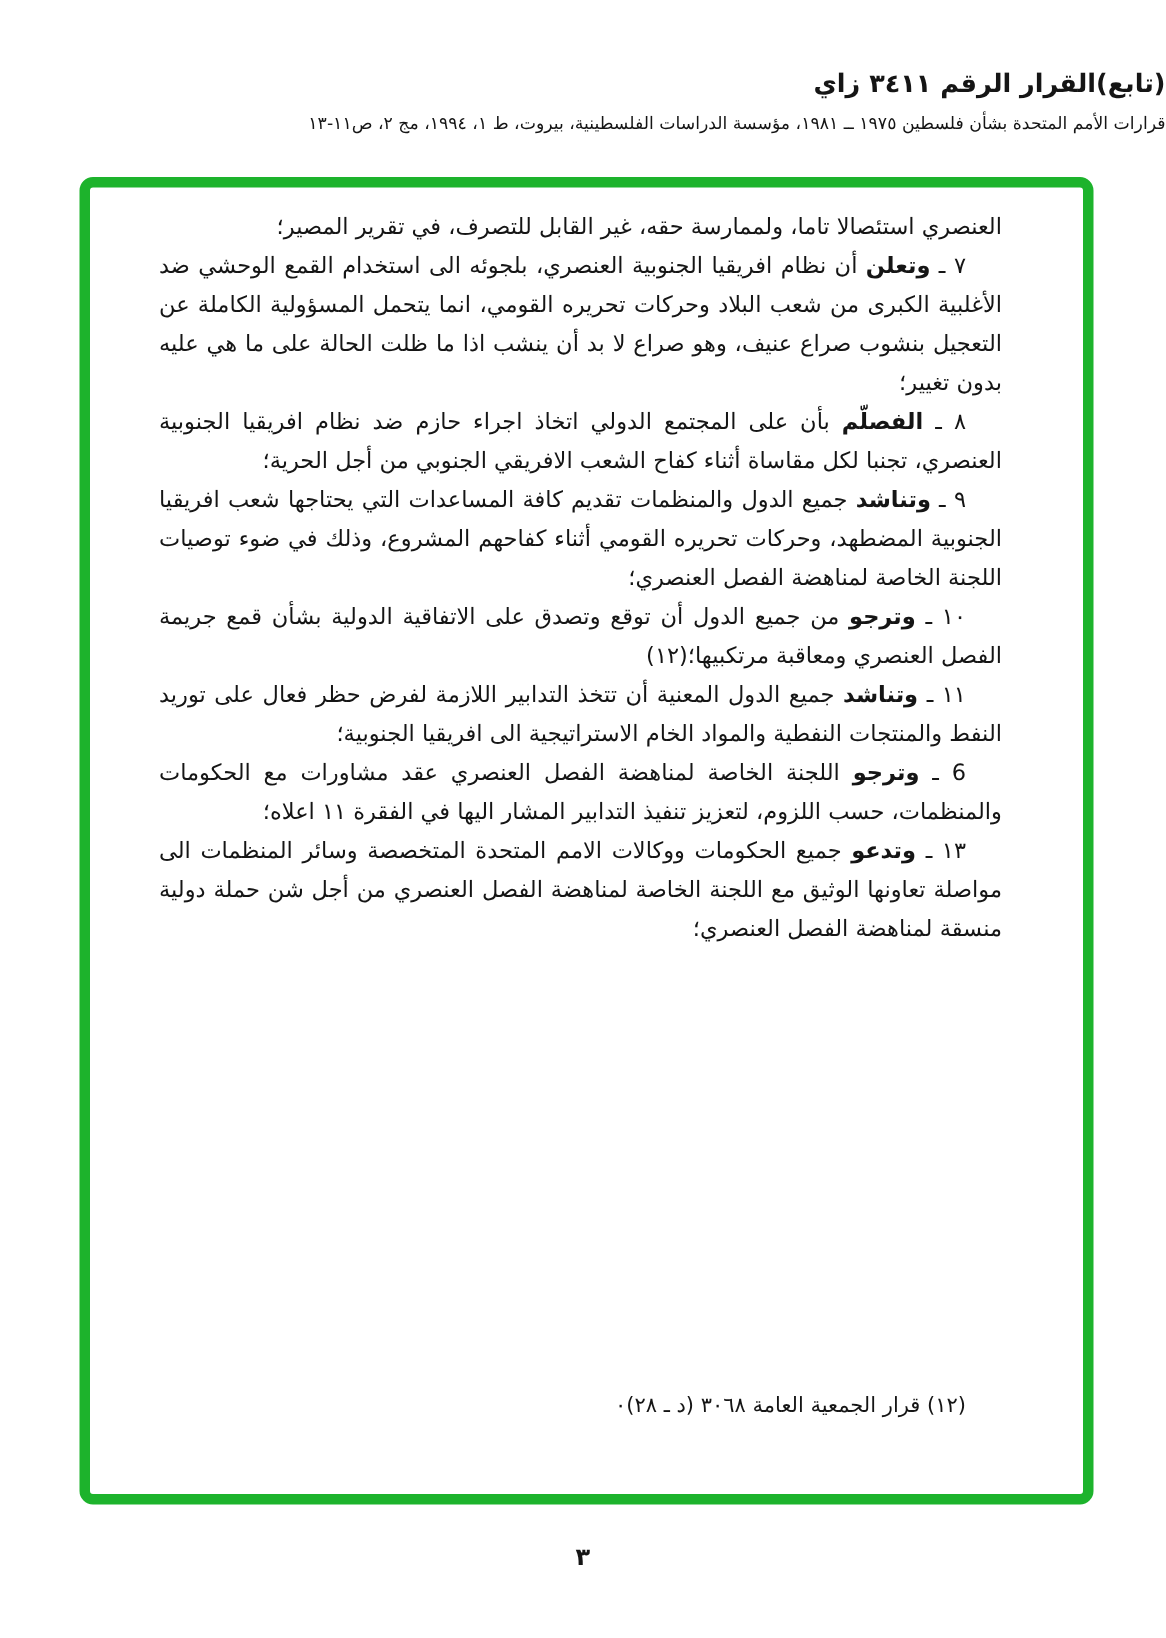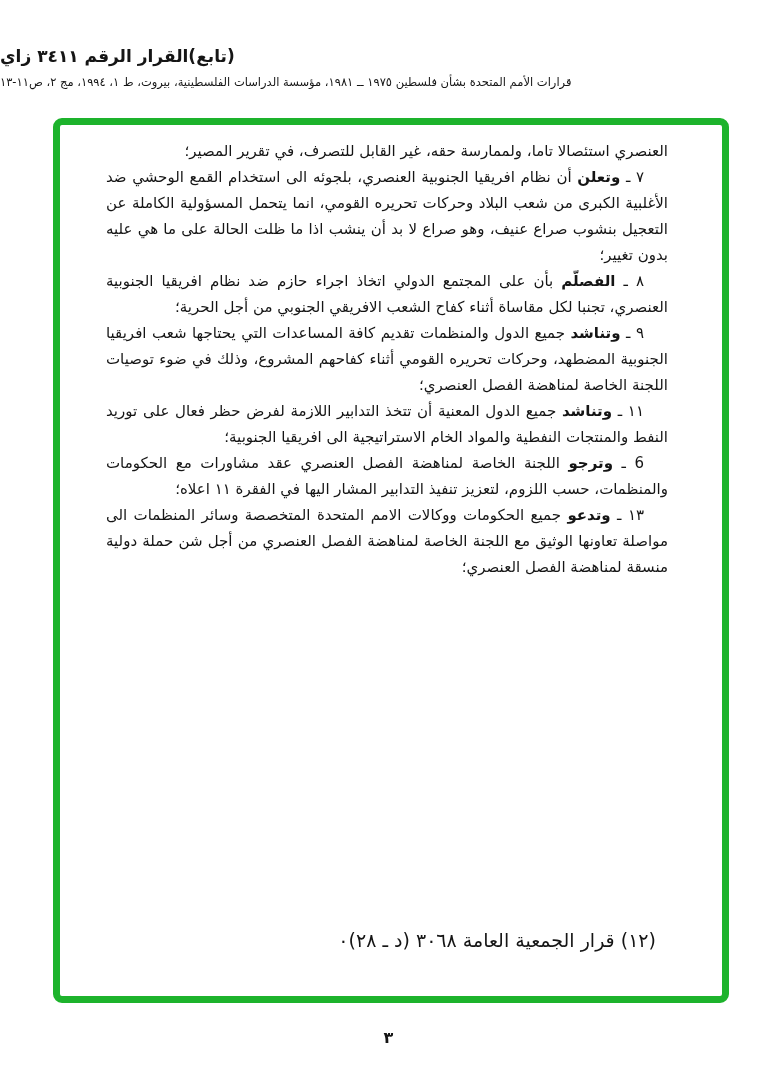--- a/index.html
+++ b/index.html
@@ -13,21 +13,21 @@
     position: relative;
     font-family: "DejaVu Sans", sans-serif;
     color: #151515;
     overflow: hidden;
   }
   .header {
     position: absolute;
     top: 46px;
     left: 0;
     width: 777px;
-    text-align: left;
+    text-align: right;
     direction: rtl;
   }
   .doc-title {
     font-size: 17px;
     font-weight: bold;
     letter-spacing: 0.5px;
   }
   .doc-source {
     font-size: 11.5px;
     font-weight: normal;
@@ -59,26 +59,26 @@
     padding: 0;
   }
   .para.numbered {
     text-indent: 24px;
   }
   .para .verb {
     font-weight: bold;
   }
   .footnote {
     position: absolute;
-    left: 106px;
+    left: 94px;
     top: 929px;
     width: 550px;
     direction: rtl;
     text-align: right;
-    font-size: 19px;
+    font-size: 14px;
   }
   .page-number {
     position: absolute;
     top: 1028px;
     left: 0;
     width: 777px;
     text-align: center;
     font-size: 16px;
     font-weight: bold;
   }
@@ -91,20 +91,21 @@
   <div class="doc-source">قرارات الأمم المتحدة بشأن فلسطين ١٩٧٥ ــ ١٩٨١، مؤسسة الدراسات الفلسطينية، بيروت، ط ١، ١٩٩٤، مج ٢، ص١١-١٣</div>
 </div>
 
 <div class="frame" style="border-color: rgb(29, 179, 44);"></div>
 
 <div class="textblock">
   <p class="para"><span>العنصري استئصالا تاما، ولممارسة حقه، غير القابل للتصرف، في تقرير المصير؛</span></p>
   <p class="para numbered"><span>٧ ـ </span><span class="verb">وتعلن</span><span> أن نظام افريقيا الجنوبية العنصري، بلجوئه الى استخدام القمع الوحشي ضد الأغلبية الكبرى من شعب البلاد وحركات تحريره القومي، انما يتحمل المسؤولية الكاملة عن التعجيل بنشوب صراع عنيف، وهو صراع لا بد أن ينشب اذا ما ظلت الحالة على ما هي عليه بدون تغيير؛</span></p>
   <p class="para numbered"><span>٨ ـ </span><span class="verb">الفصلّم</span><span> بأن على المجتمع الدولي اتخاذ اجراء حازم ضد نظام افريقيا الجنوبية العنصري، تجنبا لكل مقاساة أثناء كفاح الشعب الافريقي الجنوبي من أجل الحرية؛</span></p>
   <p class="para numbered"><span>٩ ـ </span><span class="verb">وتناشد</span><span> جميع الدول والمنظمات تقديم كافة المساعدات التي يحتاجها شعب افريقيا الجنوبية المضطهد، وحركات تحريره القومي أثناء كفاحهم المشروع، وذلك في ضوء توصيات اللجنة الخاصة لمناهضة الفصل العنصري؛</span></p>
+  <p class="para numbered"><span>١٠ ـ </span><span class="verb">وترجو</span><span> من جميع الدول أن توقع وتصدق على الاتفاقية الدولية بشأن قمع جريمة الفصل العنصري ومعاقبة مرتكبيها؛(١٢)</span></p>
   <p class="para numbered"><span>١١ ـ </span><span class="verb">وتناشد</span><span> جميع الدول المعنية أن تتخذ التدابير اللازمة لفرض حظر فعال على توريد النفط والمنتجات النفطية والمواد الخام الاستراتيجية الى افريقيا الجنوبية؛</span></p>
   <p class="para numbered"><span>6 ـ </span><span class="verb">وترجو</span><span> اللجنة الخاصة لمناهضة الفصل العنصري عقد مشاورات مع الحكومات والمنظمات، حسب اللزوم، لتعزيز تنفيذ التدابير المشار اليها في الفقرة ١١ اعلاه؛</span></p>
   <p class="para numbered"><span>١٣ ـ </span><span class="verb">وتدعو</span><span> جميع الحكومات ووكالات الامم المتحدة المتخصصة وسائر المنظمات الى مواصلة تعاونها الوثيق مع اللجنة الخاصة لمناهضة الفصل العنصري من أجل شن حملة دولية منسقة لمناهضة الفصل العنصري؛</span></p>
 </div>
 
 <div class="footnote">(١٢) قرار الجمعية العامة ٣٠٦٨ (د ـ ٢٨)٠</div>
 
 <div class="page-number">٣</div>
 
 </body></html>

